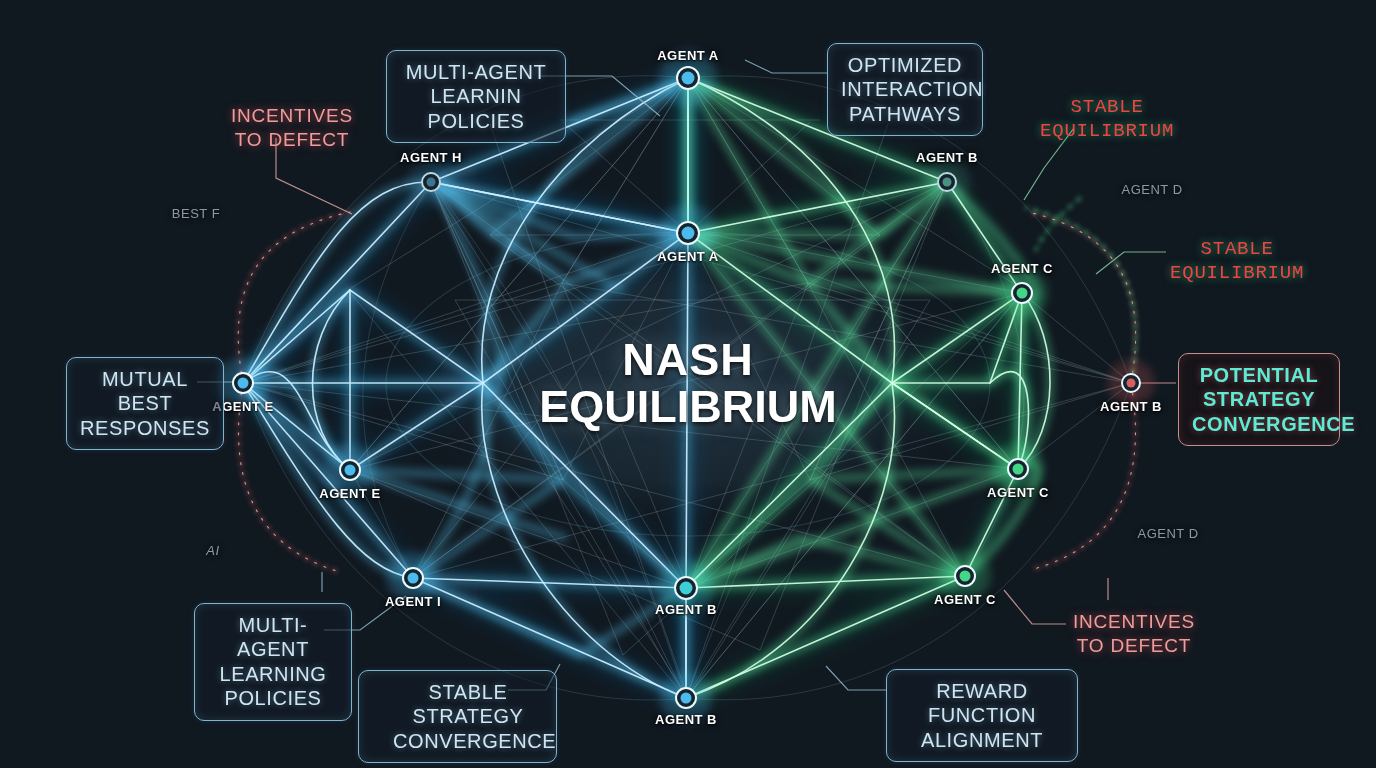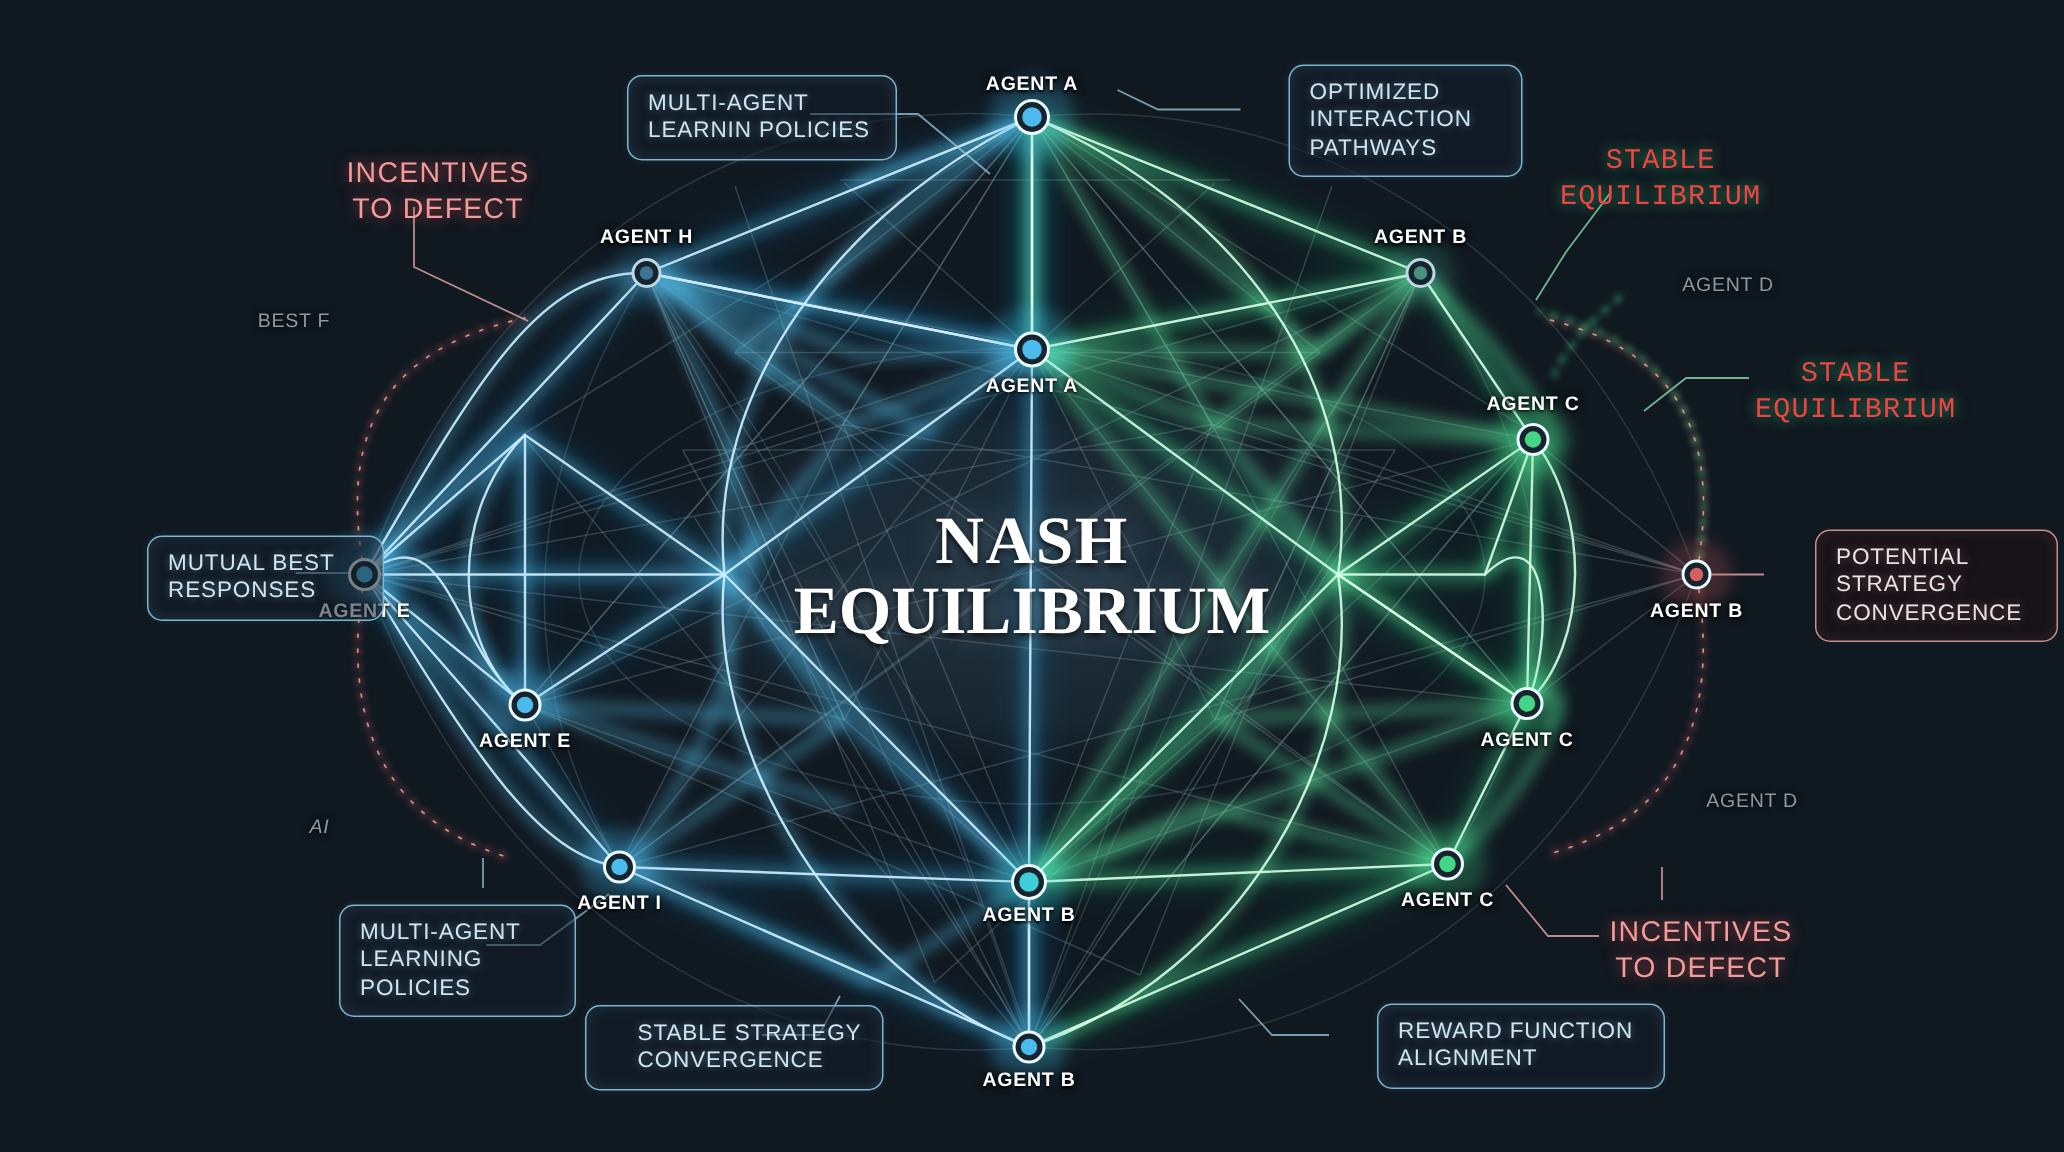--- a/index.html
+++ b/index.html
@@ -10,44 +10,43 @@
   .node-label{
     position:absolute;color:#ffffff;font-size:13px;font-weight:700;
     letter-spacing:.5px;white-space:nowrap;transform:translate(-50%,0);
     text-shadow:0 0 6px rgba(0,0,0,.95),0 1px 2px #000;
   }
   .node-label.dim{color:#8b99a4;font-weight:400;text-shadow:0 0 6px rgba(0,0,0,.9);}
 
   .callout{
     position:absolute;border:1.4px solid #7fb6cf;border-radius:10px;
     background:rgba(18,30,40,.55);
-    color:#cfe6f2;font-size:15px;line-height:1.22;letter-spacing:.6px;
-    padding:9px 13px;white-space:pre-line;
+    color:#cfe6f2;font-size:20px;line-height:1.22;letter-spacing:.6px;
+    padding:9px 13px;text-align:center;white-space:pre-line;
     box-shadow:0 0 10px rgba(110,180,220,.18) inset,0 0 6px rgba(110,180,220,.12);
     text-shadow:0 0 6px rgba(150,210,240,.45);
-    margin-left:32px;
   }
   .callout.red{
-    border-color:#c98d8d;color:#e5e5e5;background:rgba(30,16,18,.45);
+    border-color:#c98d8d;color:#5eead4;background:rgba(30,16,18,.45);
     text-shadow:0 0 7px rgba(230,120,120,.5);
     box-shadow:0 0 10px rgba(220,120,120,.14) inset;
+    font-weight:bold;
   }
   .plain{
     position:absolute;font-size:19px;line-height:1.25;letter-spacing:.8px;
     white-space:pre-line;text-align:center;
   }
   .plain.red{color:#f09c9c;text-shadow:0 0 9px rgba(235,90,90,.75);}
   .plain.green{color:#ef4444;text-shadow:0 0 9px rgba(60,220,130,.7);font-family:Liberation Mono, monospace;}
 
   #center-title{
     position:absolute;left:688px;top:384px;transform:translate(-50%,-50%);
     text-align:center;color:#ffffff;font-weight:700;font-size:45px;
     line-height:1.04;letter-spacing:1px;
     text-shadow:0 2px 5px rgba(0,0,0,.85),0 0 22px rgba(190,220,240,.35);
-    font-family:Liberation Serif, serif;
   }
   #center-title .l2{letter-spacing:0px;}
 </style>
 </head>
 <body>
 
 <div id="stage">
 
   <svg class="layer" viewBox="0 0 1376 768">
     <defs>

